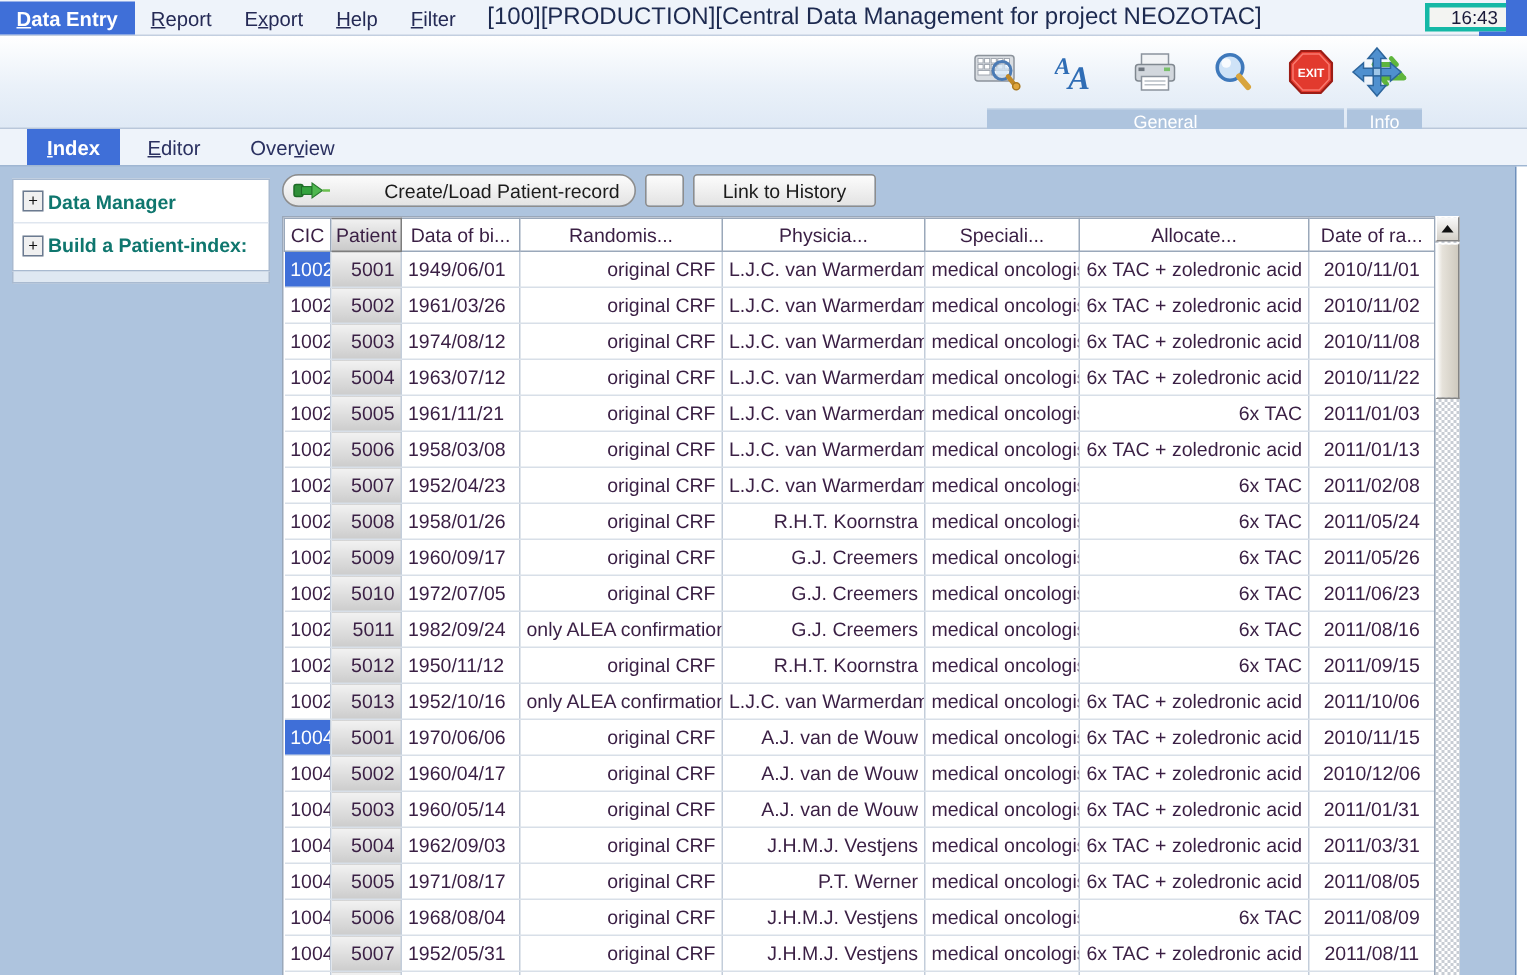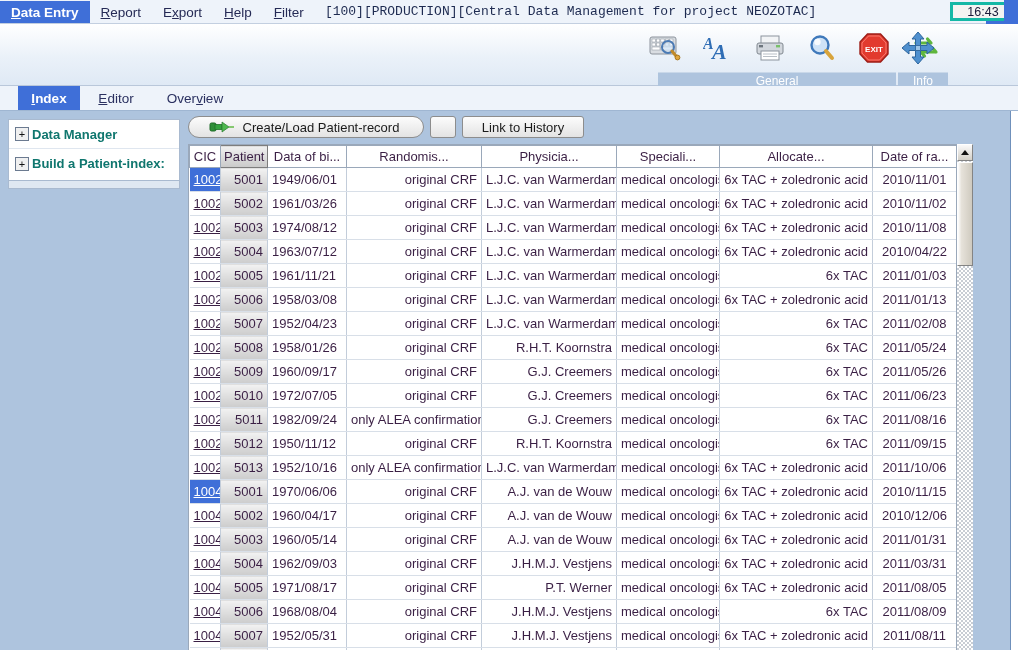--- a/index.html
+++ b/index.html
@@ -33,25 +33,24 @@
     margin-top: 1px;
   }
   .menu-item.active {
     background: #3f6fd8;
     color: #ffffff;
     font-weight: bold;
   }
   .menu-item .uk { text-decoration: underline; }
   .menu-title {
     display: flex; align-items: center;
-    font-size: 13px;
+    font-size: 16px;
     color: #1d2a50;
     padding-left: 10px;
     white-space: nowrap;
-    font-family: Liberation Mono, monospace;
   }
   .clock {
     position: absolute; right: 2px; top: 2px;
     width: 66px; height: 19px;
     background: #f3f4f2;
     border: 3px solid #14b8a6;
     display: flex; align-items: center; justify-content: center;
     font-size: 12.5px;
     color: #1a1a3a;
     overflow: hidden;
@@ -187,21 +186,21 @@
     height: 22px;
     background: linear-gradient(#fcfcfc, #e3e3e3);
     border: 1px solid #8d8d8d;
     border-radius: 3px;
     font-size: 13px;
     color: #1b1b1b;
     display: flex; align-items: center; justify-content: center;
     padding: 0 10px;
     white-space: nowrap;
   }
-  .btn.create { width: 236px; justify-content: center; padding-left: 6px; border-radius: 11px; }
+  .btn.create { width: 236px; justify-content: space-between; padding-left: 6px; border-radius: 11px; }
   .btn.allcases { width: 148px; }
   .btn.blank { width: 26px; }
   .btn.link { width: 122px; }
   .plug-icon { margin-right: 8px; display: flex; align-items: center; }
 
   
   .tablewrap {
     position: absolute; left: 0; top: 28px;
     width: 785px; height: 507px;
     background: #ffffff;
@@ -235,21 +234,20 @@
     height: 24px;
     padding: 0 4px;
     color: #3a1f44;
     white-space: nowrap;
     overflow: hidden;
   }
   td.cic {
     text-align: left;
     padding-left: 3px;
     border-right: 1px solid #ffffff;
-    text-decoration: underline;
   }
   td.cic.sel {
     background: #3f6fd8;
     color: #ffffff;
   }
   td.patient {
     background: linear-gradient(#f2f2f2, #cccccc);
     border: 1px solid #7d7d7d;
     border-top-color: #fdfdfd;
     border-left-color: #fdfdfd;
@@ -534,21 +532,21 @@
                 <td class="dora">2010/11/08</td>
               </tr>
               <tr>
                 <td class="cic">1002</td>
                 <td class="patient">5004</td>
                 <td class="dob">1963/07/12</td>
                 <td class="rand">original CRF</td>
                 <td class="phys">L.J.C. van Warmerdam</td>
                 <td class="spec">medical oncologist</td>
                 <td class="alloc">6x TAC + zoledronic acid</td>
-                <td class="dora">2010/04/22</td>
+                <td class="dora">2010/11/22</td>
               </tr>
               <tr>
                 <td class="cic">1002</td>
                 <td class="patient">5005</td>
                 <td class="dob">1961/11/21</td>
                 <td class="rand">original CRF</td>
                 <td class="phys">L.J.C. van Warmerdam</td>
                 <td class="spec">medical oncologist</td>
                 <td class="alloc">6x TAC</td>
                 <td class="dora">2011/01/03</td>

